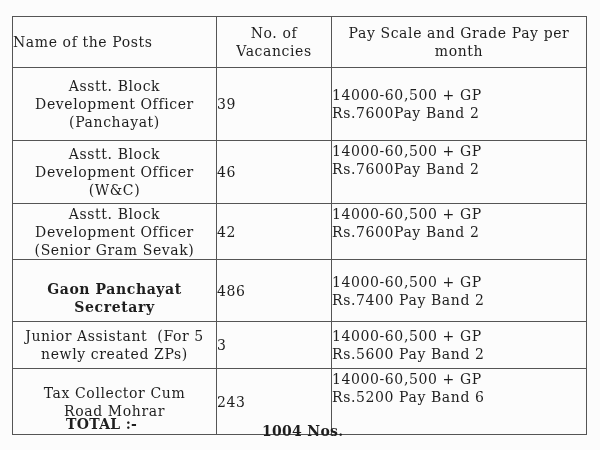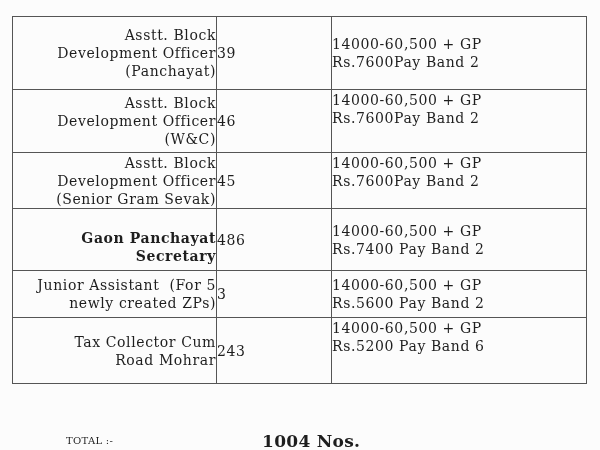--- a/index.html
+++ b/index.html
@@ -36,63 +36,73 @@
       font-size: 14px;
       line-height: 18px;
       letter-spacing: 0.6px;
       vertical-align: middle;
     }
     col.c1 { width: 204px; }
     col.c2 { width: 115px; }
     col.c3 { width: 255px; }
     th.h-name { text-align: left; padding-left: 7px; }
     th.h-num, th.h-pay { text-align: center; }
-    td.name { text-align: right; padding-left: 7px; margin-left: 9px; }
+    td.name { text-align: center; padding-left: 7px; margin-left: 9px; }
     td.num { text-align: left; }
     td.pay { text-align: left; padding-left: 16px; }
     .line { display: block; }
     tr.hdr { height: 51px; }
     tr.r1 { height: 73px; }
     tr.r2 { height: 63px; }
     tr.r3 { height: 55px; }
     tr.r4 { height: 62px; }
     tr.r5 { height: 47px; padding-left: 28px; }
     tr.r6 { height: 66px; }
     tr.r3 td.name { vertical-align: top; padding-top: 1px; }
     tr.r3 td.pay, tr.r2 td.pay, tr.r6 td.pay { vertical-align: top; padding-top: 1px; }
     tr.r4 td.name { padding-top: 14px; font-weight: bold; }
     .total-label {
       position: absolute;
       left: 66px;
-      top: 435px;
-      font-weight: normal;
-      font-size: 10px;
+      top: 416px;
+      font-weight: bold;
+      font-size: 14px;
       letter-spacing: 0.3px;
     }
     .total-value {
       position: absolute;
       left: 262px;
       top: 423px;
       font-weight: bold;
-      font-size: 17px;
+      font-size: 14px;
       letter-spacing: 0.3px;
-      margin-top: 8px;
     }
   </style>
 </head>
 <body>
 
 <div class="page">
   <table class="vac">
     <colgroup>
       <col class="c1">
         <col class="c2">
         <col class="c3">
     </colgroup>
     <tbody>
+        <tr class="hdr">
+      <th class="h-name">Name of the Posts</th>
+      <th class="h-num">
+        <span class="line">No. of</span>
+        <span class="line">Vacancies</span>
+      </th>
+      <th class="h-pay">
+        <span class="line">Pay Scale and Grade Pay per</span>
+        <span class="line">month</span>
+      </th>
+    </tr>
 
     <tr class="r1">
       <td class="name">
         <span class="line">Asstt. Block</span>
         <span class="line">Development Officer</span>
         <span class="line">(Panchayat)</span>
       </td>
       <td class="num">39</td>
       <td class="pay">
         <span class="line">14000-60,500 + GP</span>
@@ -112,21 +122,21 @@
         <span class="line">Rs.7600Pay Band 2</span>
       </td>
     </tr>
 
     <tr class="r3">
       <td class="name">
         <span class="line">Asstt. Block</span>
         <span class="line">Development Officer</span>
         <span class="line">(Senior Gram Sevak)</span>
       </td>
-      <td class="num">45</td>
+      <td class="num">42</td>
       <td class="pay">
         <span class="line">14000-60,500 + GP</span>
         <span class="line">Rs.7600Pay Band 2</span>
       </td>
     </tr>
 
     <tr class="r4">
       <td class="name">
         <span class="line">Gaon Panchayat Secretary</span>
       </td>

